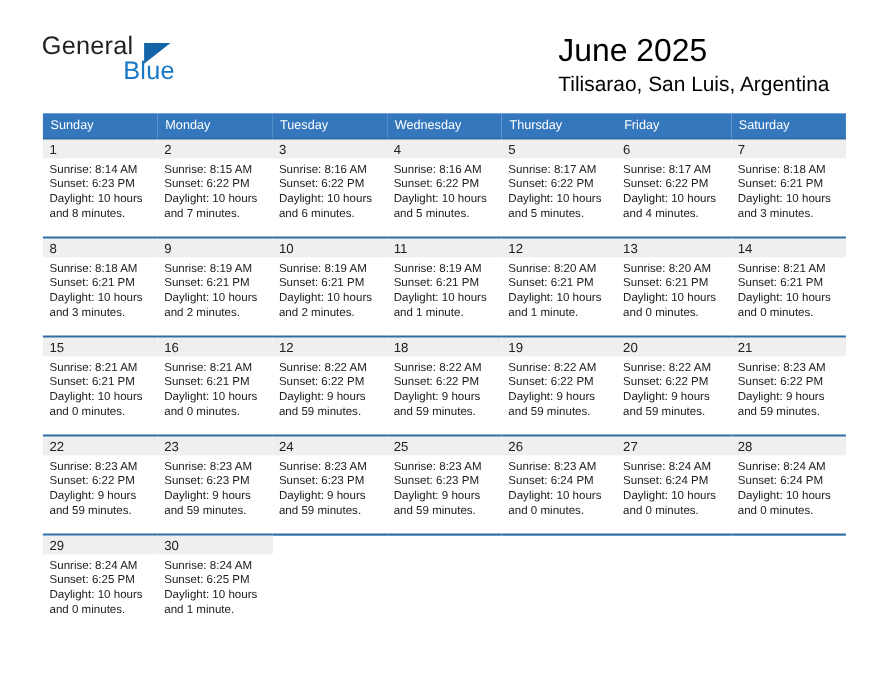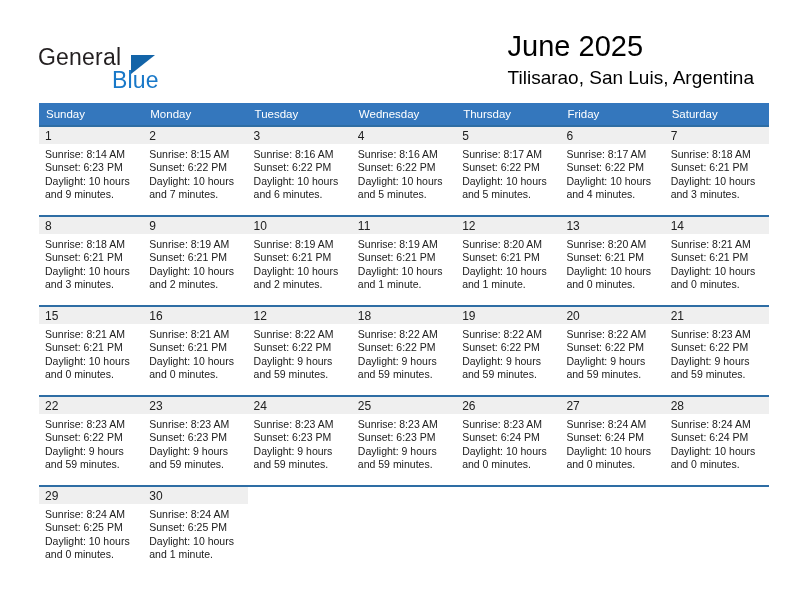--- a/index.html
+++ b/index.html
@@ -25,21 +25,21 @@
   .header {
     position: absolute;
     left: 0;
     top: 0;
     width: 792px;
     height: 103px;
   }
   .brand {
     position: absolute;
     left: 38px;
-    top: 44px;
+    top: 28px;
     width: 200px;
     height: 56px;
   }
   .brand-general {
     position: absolute;
     left: 0;
     top: 0;
     font-size: 23px;
     letter-spacing: 0.2px;
     color: #231f20;
@@ -180,21 +180,21 @@
       </tr>
     </thead>
     <tbody>
         <tr>
           <td>
             <div class="cell-inner">
               <div class="daynum-band">1</div>
               <div class="cell-lines">
                 <div>Sunrise: 8:14 AM</div>
                 <div>Sunset: 6:23 PM</div>
-                <div class="daylight">Daylight: 10 hours and 9 minutes.</div>
+                <div class="daylight">Daylight: 10 hours and 8 minutes.</div>
               </div>
             </div>
           </td>
           <td>
             <div class="cell-inner">
               <div class="daynum-band">2</div>
               <div class="cell-lines">
                 <div>Sunrise: 8:15 AM</div>
                 <div>Sunset: 6:22 PM</div>
                 <div class="daylight">Daylight: 10 hours and 7 minutes.</div>

